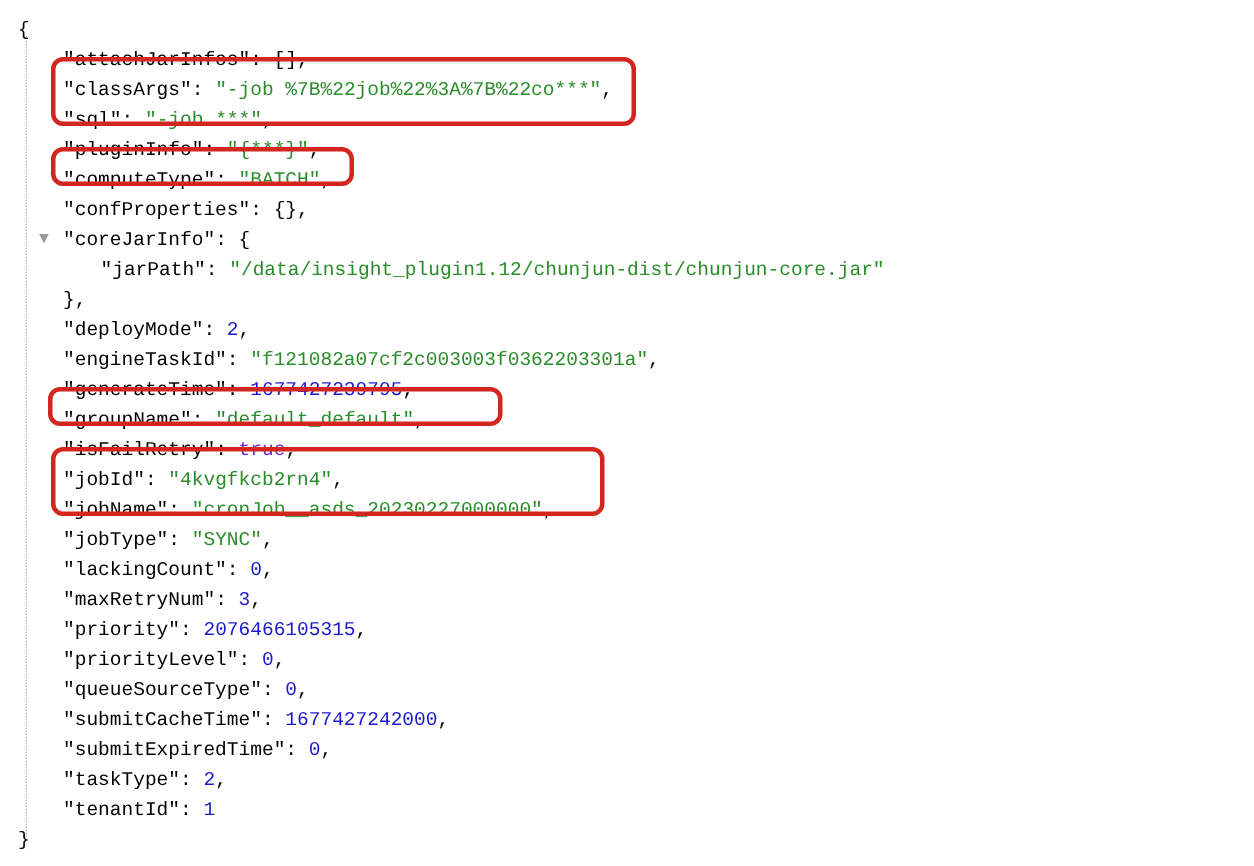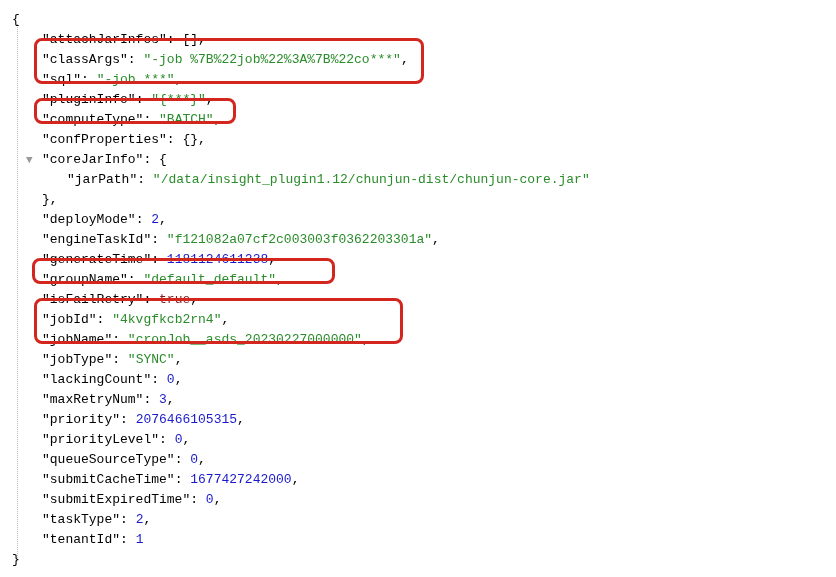--- a/index.html
+++ b/index.html
@@ -30,21 +30,21 @@
     left: 14px;
     width: 12px;
     color: #999;
     font-size: 11px;
     user-select: none;
   }
   .toggle.expanded { transform: none; }
   .key { color: #000; }
   .str { color: #2a8c2a; }
   .num { color: #1a1acc; }
-  .bool { color: #7f1d1d; }
+  .bool { color: #6d28d9; }
   .punct { color: #000; }
   .box {
     position: absolute;
     border: 3px solid #d2261f;
     border-radius: 8px;
     background: transparent;
     pointer-events: none;
   }
   .box1 { left: 26px; top: 28px;  width: 390px; height: 46px; }
   .box2 { left: 26px; top: 88px;  width: 202px; height: 26px; }
@@ -74,21 +74,21 @@
   <span class="row ind1"><span class="toggle expanded">▼</span><span class="key">"coreJarInfo"</span><span class="punct">: </span><span class="punct">{</span></span>
 
   <span class="row ind2"><span class="key">"jarPath"</span><span class="punct">: </span><span class="str">"/data/insight_plugin1.12/chunjun-dist/chunjun-core.jar"</span></span>
 
   <span class="row ind1"><span class="punct">}</span><span class="punct">,</span></span>
 
   <span class="row ind1"><span class="key">"deployMode"</span><span class="punct">: </span><span class="num">2</span><span class="punct">,</span></span>
 
   <span class="row ind1"><span class="key">"engineTaskId"</span><span class="punct">: </span><span class="str">"f121082a07cf2c003003f0362203301a"</span><span class="punct">,</span></span>
 
-  <span class="row ind1"><span class="key">"generateTime"</span><span class="punct">: </span><span class="num">1181124611238</span><span class="punct">,</span></span>
+  <span class="row ind1"><span class="key">"generateTime"</span><span class="punct">: </span><span class="num">1677427239795</span><span class="punct">,</span></span>
 
   <span class="row ind1"><span class="key">"groupName"</span><span class="punct">: </span><span class="str">"default_default"</span><span class="punct">,</span></span>
 
   <span class="row ind1"><span class="key">"isFailRetry"</span><span class="punct">: </span><span class="bool">true</span><span class="punct">,</span></span>
 
   <span class="row ind1"><span class="key">"jobId"</span><span class="punct">: </span><span class="str">"4kvgfkcb2rn4"</span><span class="punct">,</span></span>
 
   <span class="row ind1"><span class="key">"jobName"</span><span class="punct">: </span><span class="str">"cronJob__asds_20230227000000"</span><span class="punct">,</span></span>
 
   <span class="row ind1"><span class="key">"jobType"</span><span class="punct">: </span><span class="str">"SYNC"</span><span class="punct">,</span></span>

